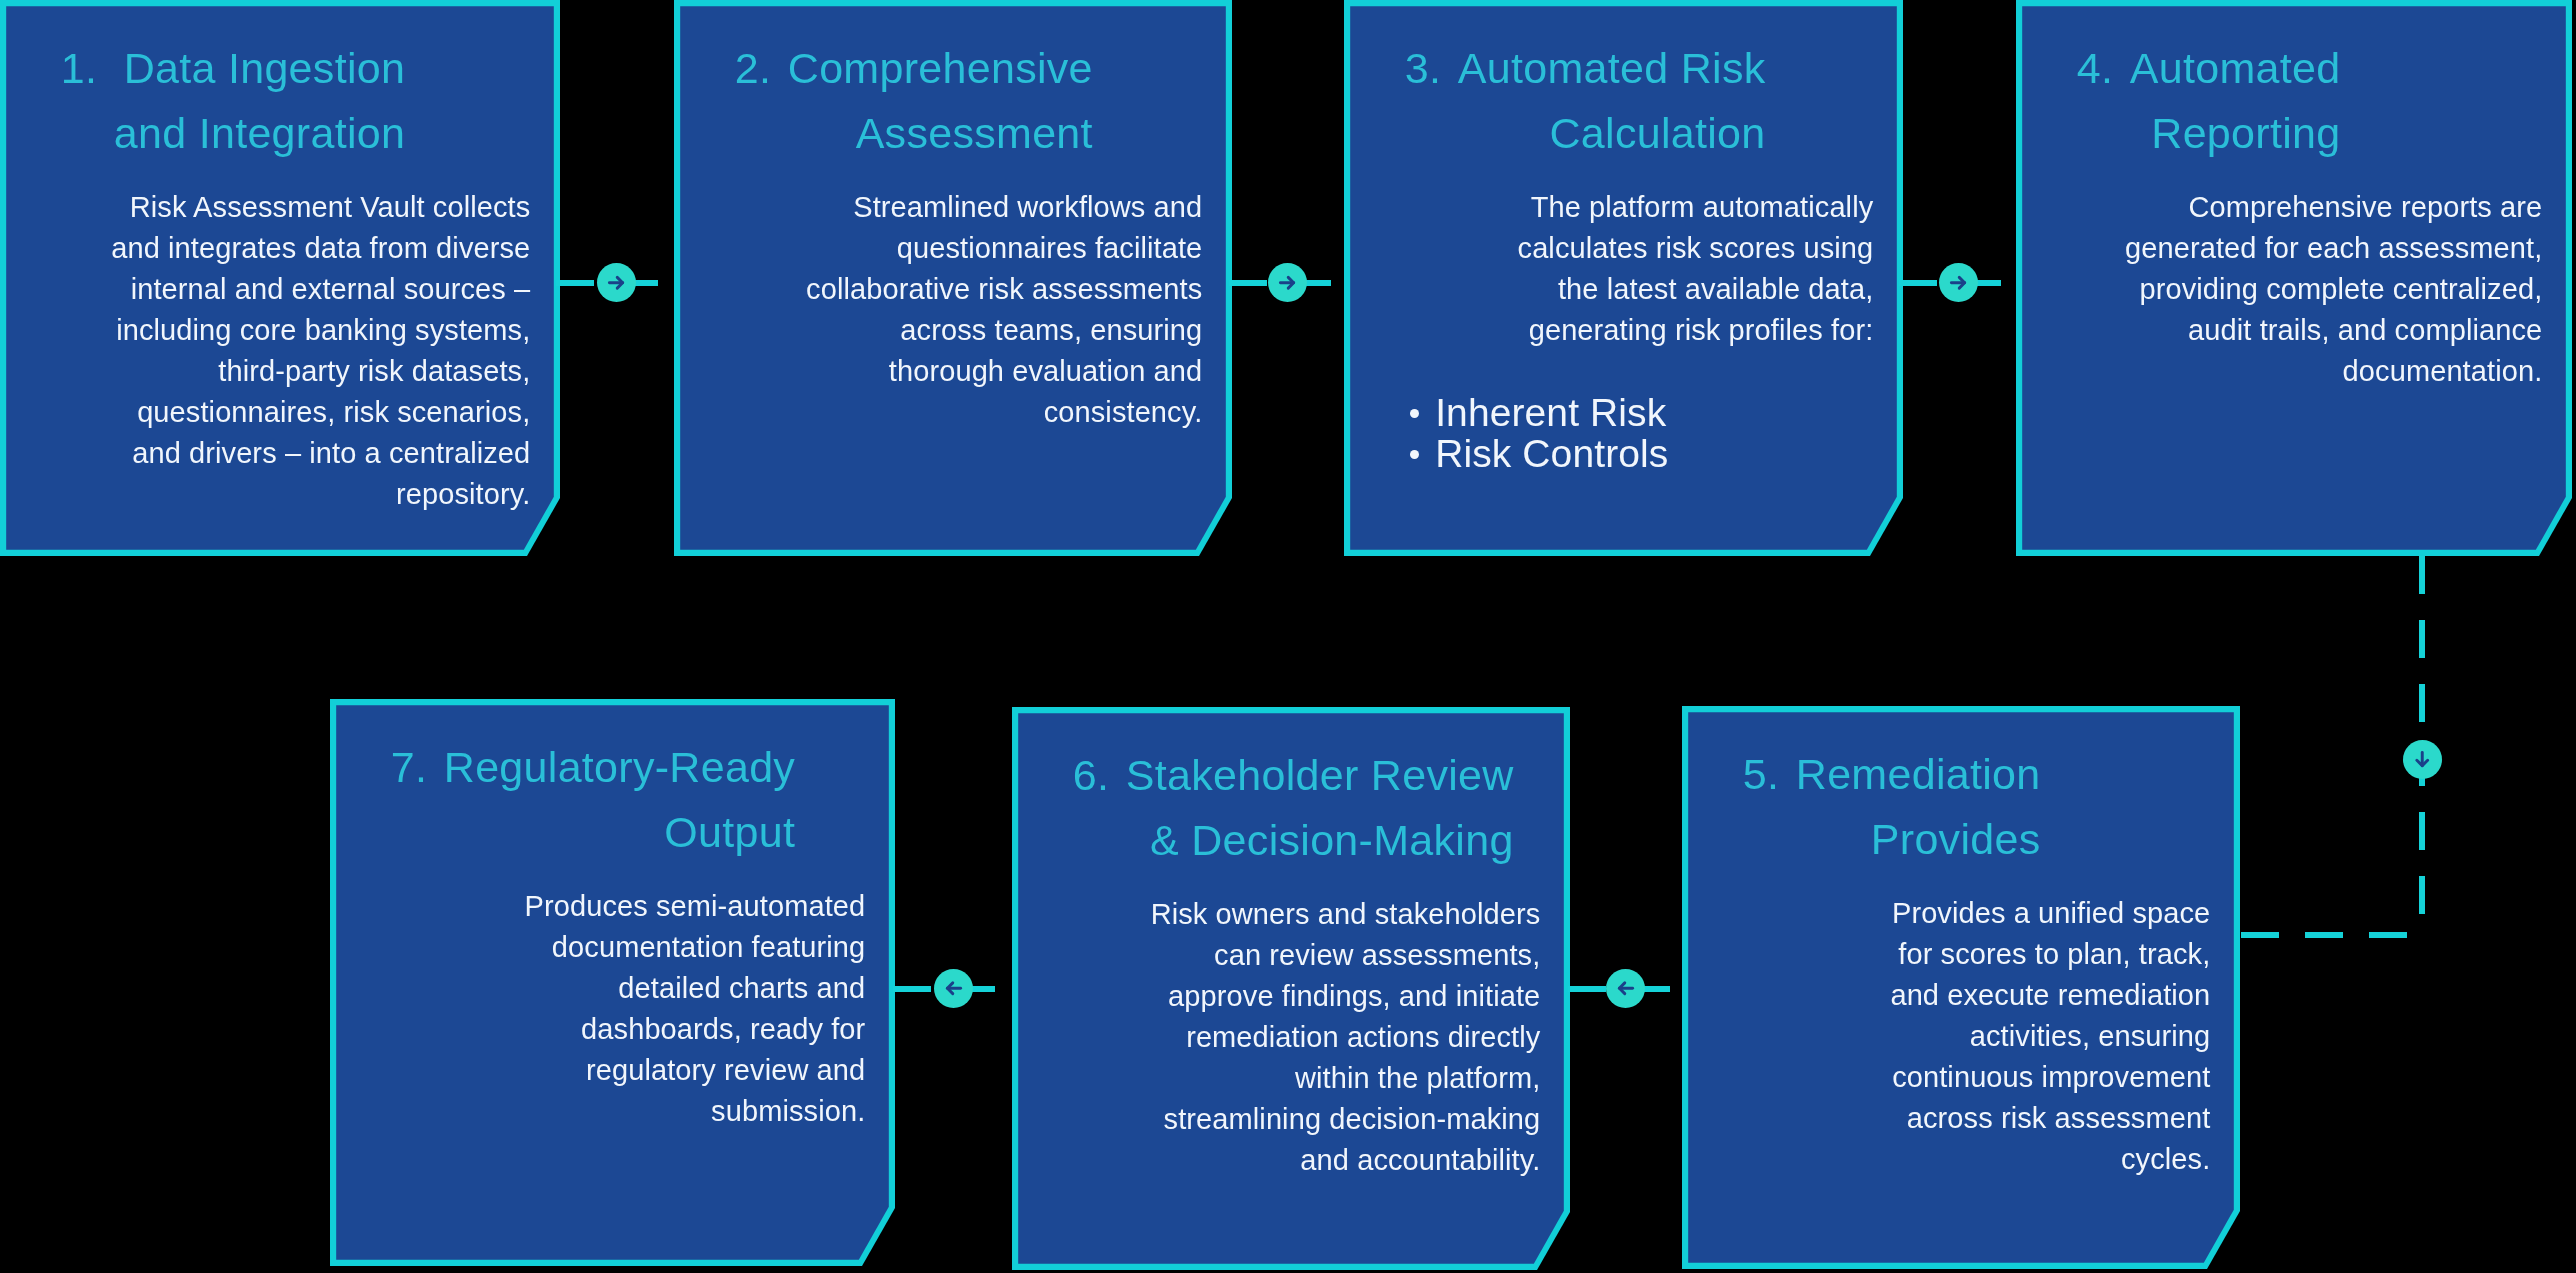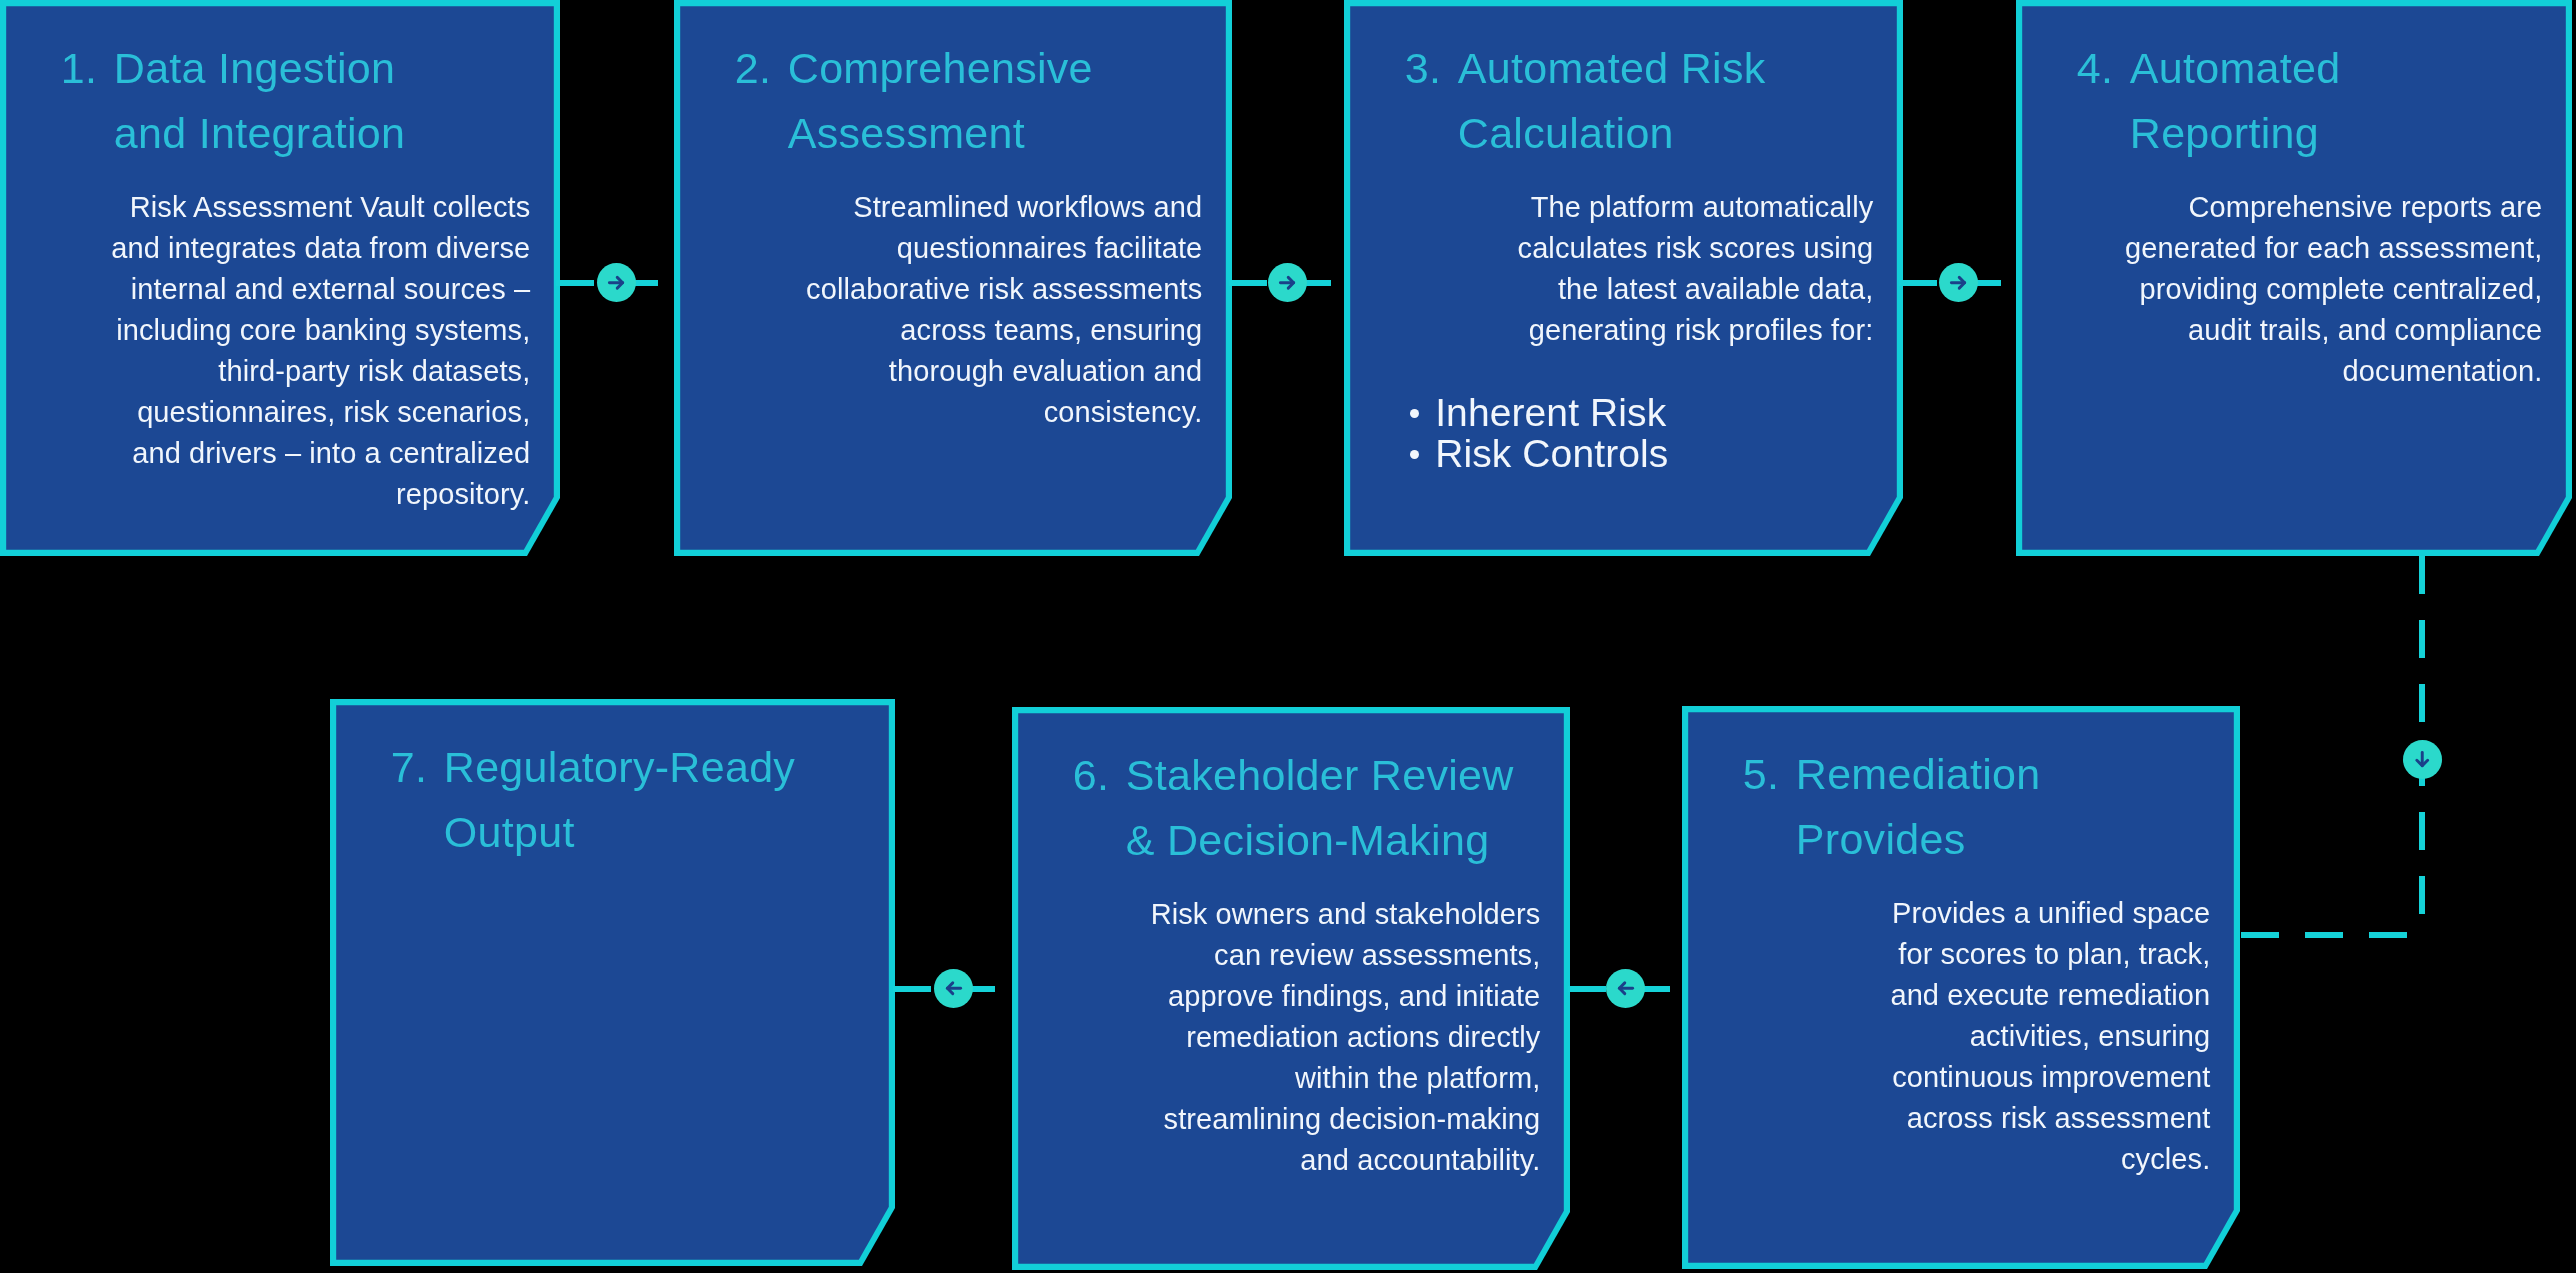--- a/index.html
+++ b/index.html
@@ -36,21 +36,21 @@
   .heading {
     display: flex;
     margin: 0 0 0 16.6px;
     color: var(--heading, #2ABFD8);
     font-size: 43px;
     line-height: 65px;
     font-weight: 500;
     letter-spacing: 0.3px;
   }
   .heading .num { flex: 0 0 53px; }
-  .heading .title { white-space: pre-line; }
+  .heading .title { white-space: pre-line; text-align: right; }
   .body {
     margin: 21px 0 0 0;
     color: var(--body-text, #F1F6FC);
     font-size: 29px;
     line-height: 41px;
     letter-spacing: 0.1px;
     white-space: pre-line;
     text-align: right;
   }
   .bullets {
@@ -215,20 +215,26 @@
 
   <div class="card" style="left:330px; top:699px; width:565px; height:567px;">
     <div class="shell"></div>
     <div class="fill"></div>
     <div class="content">
       <div class="heading">
         <span class="num">7.</span>
         <span class="title">Regulatory-Ready
 Output</span>
       </div>
+      <p class="body">Produces semi-automated
+documentation featuring
+detailed charts and
+dashboards, ready for
+regulatory review and
+submission.</p>
     </div>
   </div>
 
   <div class="dash-h" style="left:556px; top:280px; width:120px;"></div>
   <div class="node" style="left:597px; top:263px;">
     <svg width="23.5" height="23.5" viewBox="0 0 24 24" fill="none" stroke="currentColor" stroke-width="3" stroke-linecap="round" stroke-linejoin="round">
       <path d="M4.5 12h13.5"></path>
         <path d="M12.5 6.5L18 12l-5.5 5.5"></path>
     </svg>
   </div>

